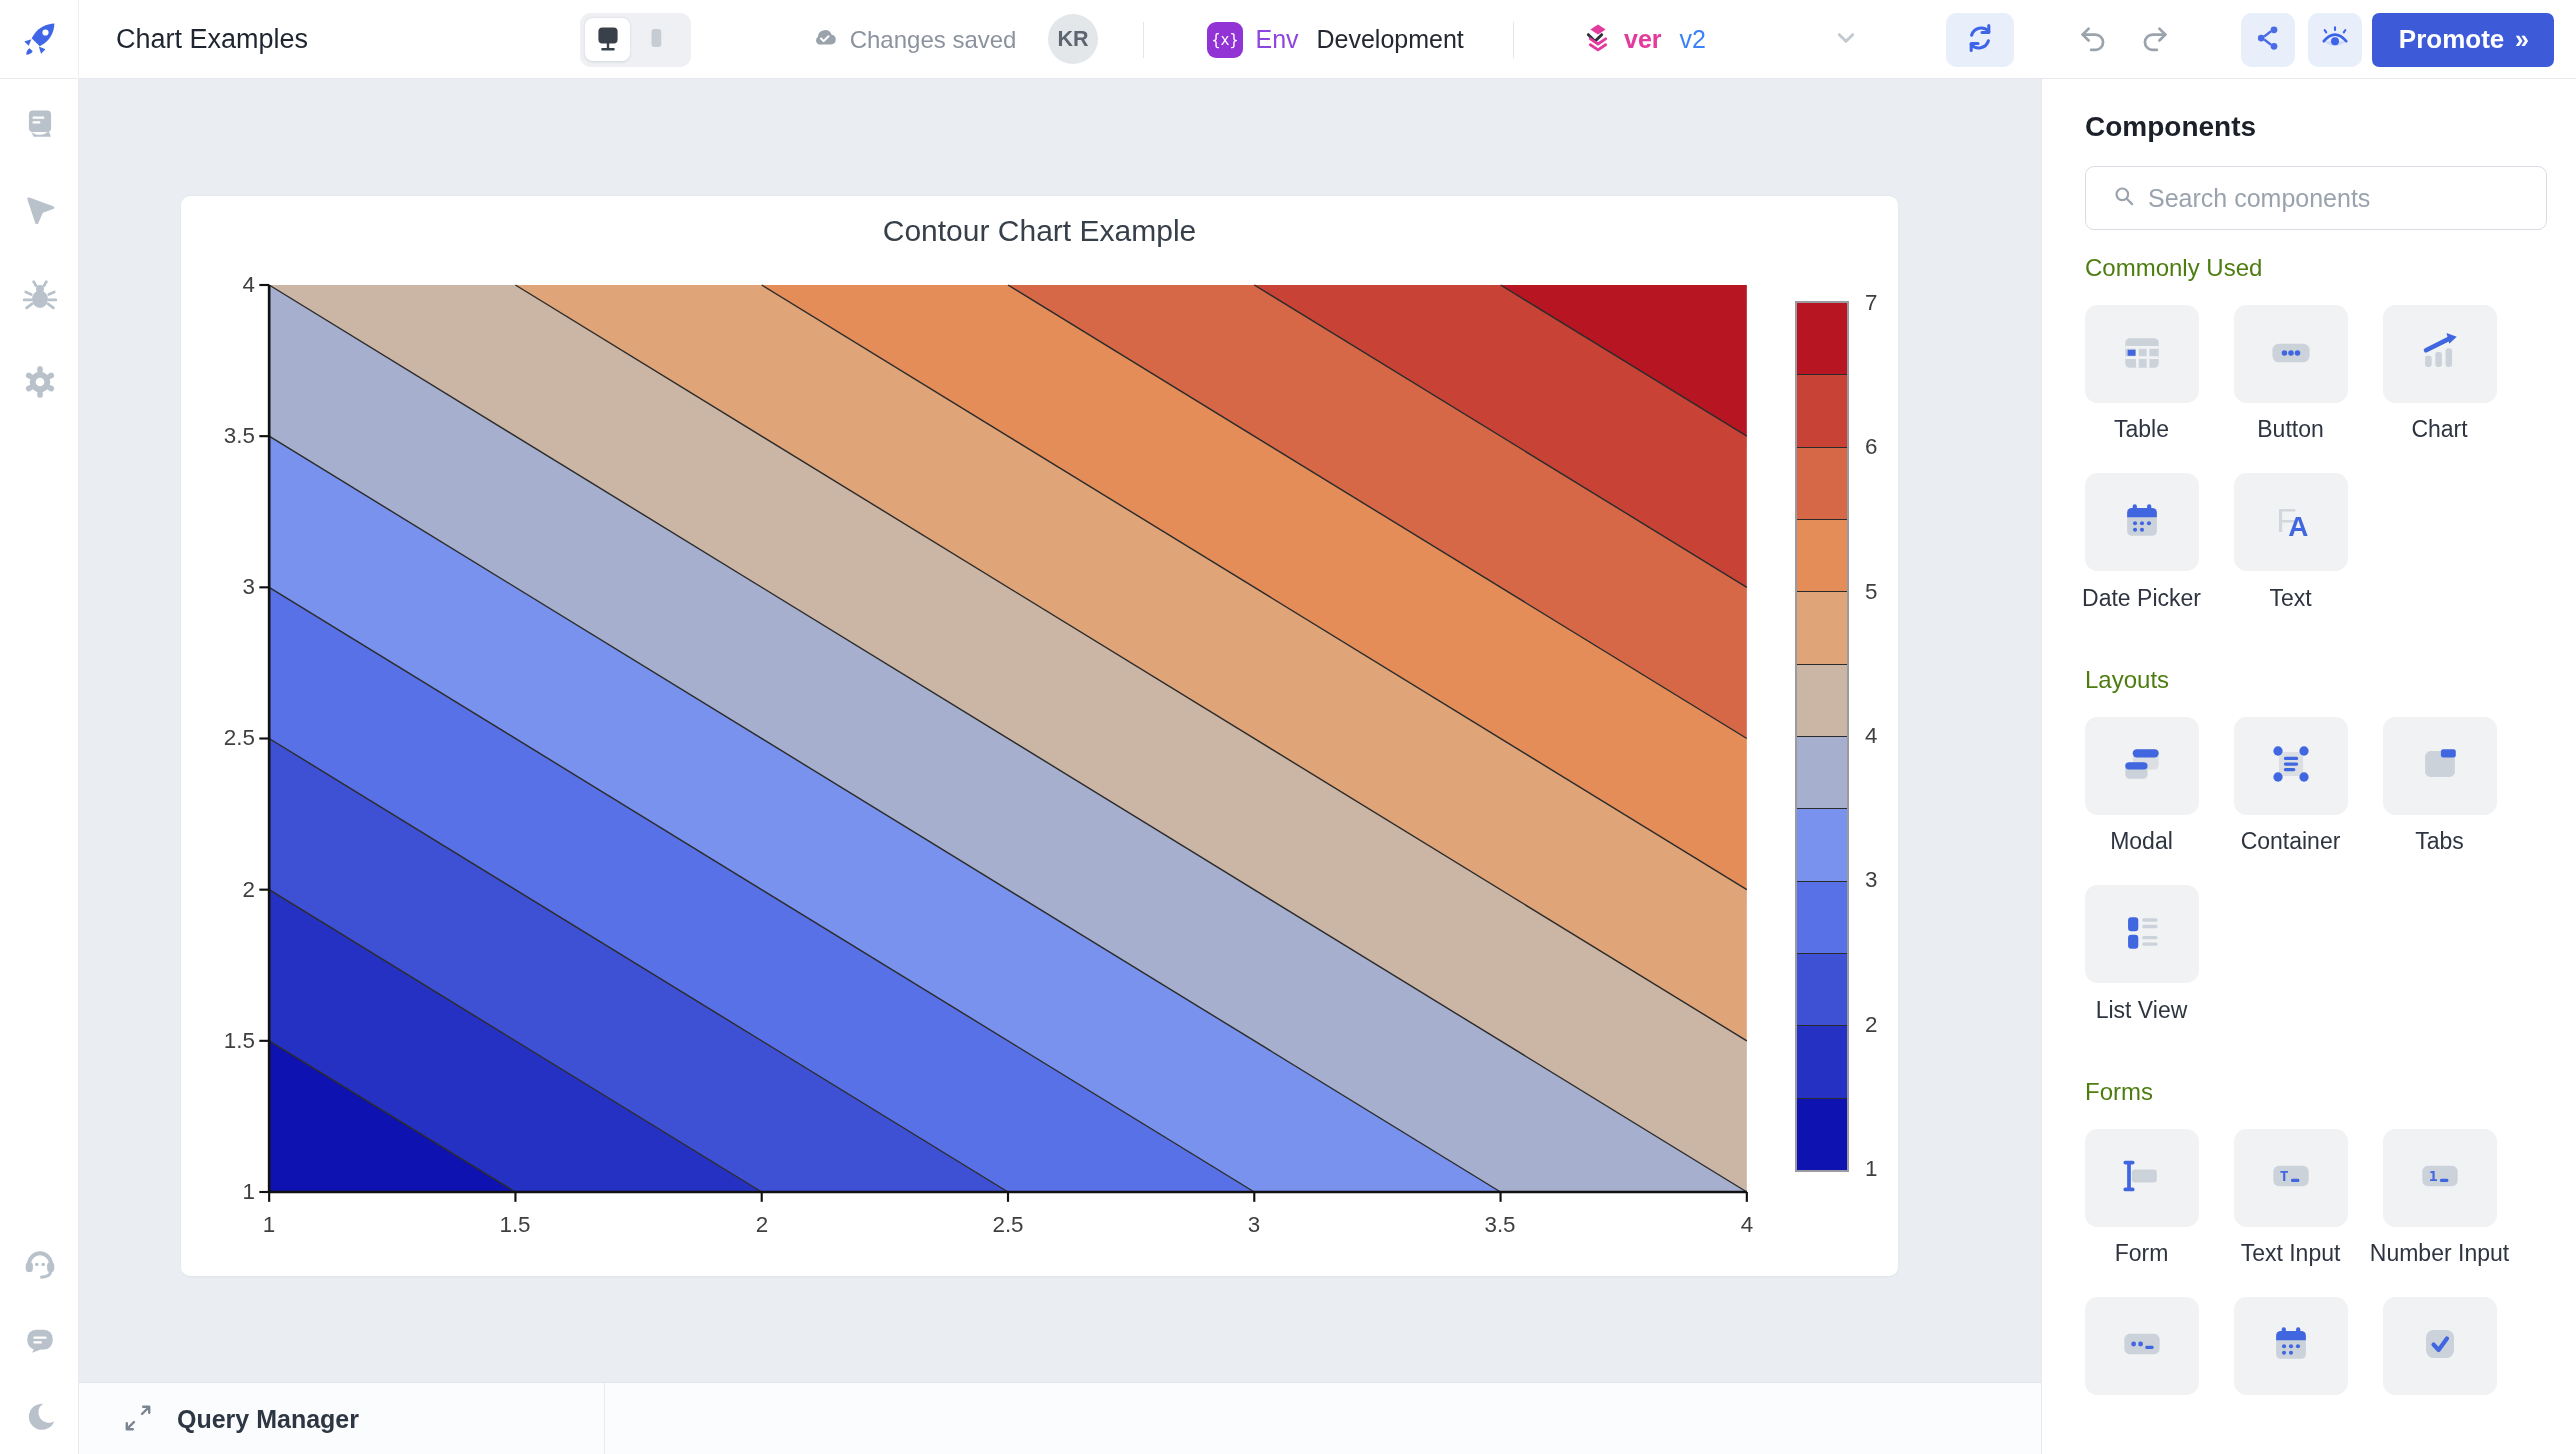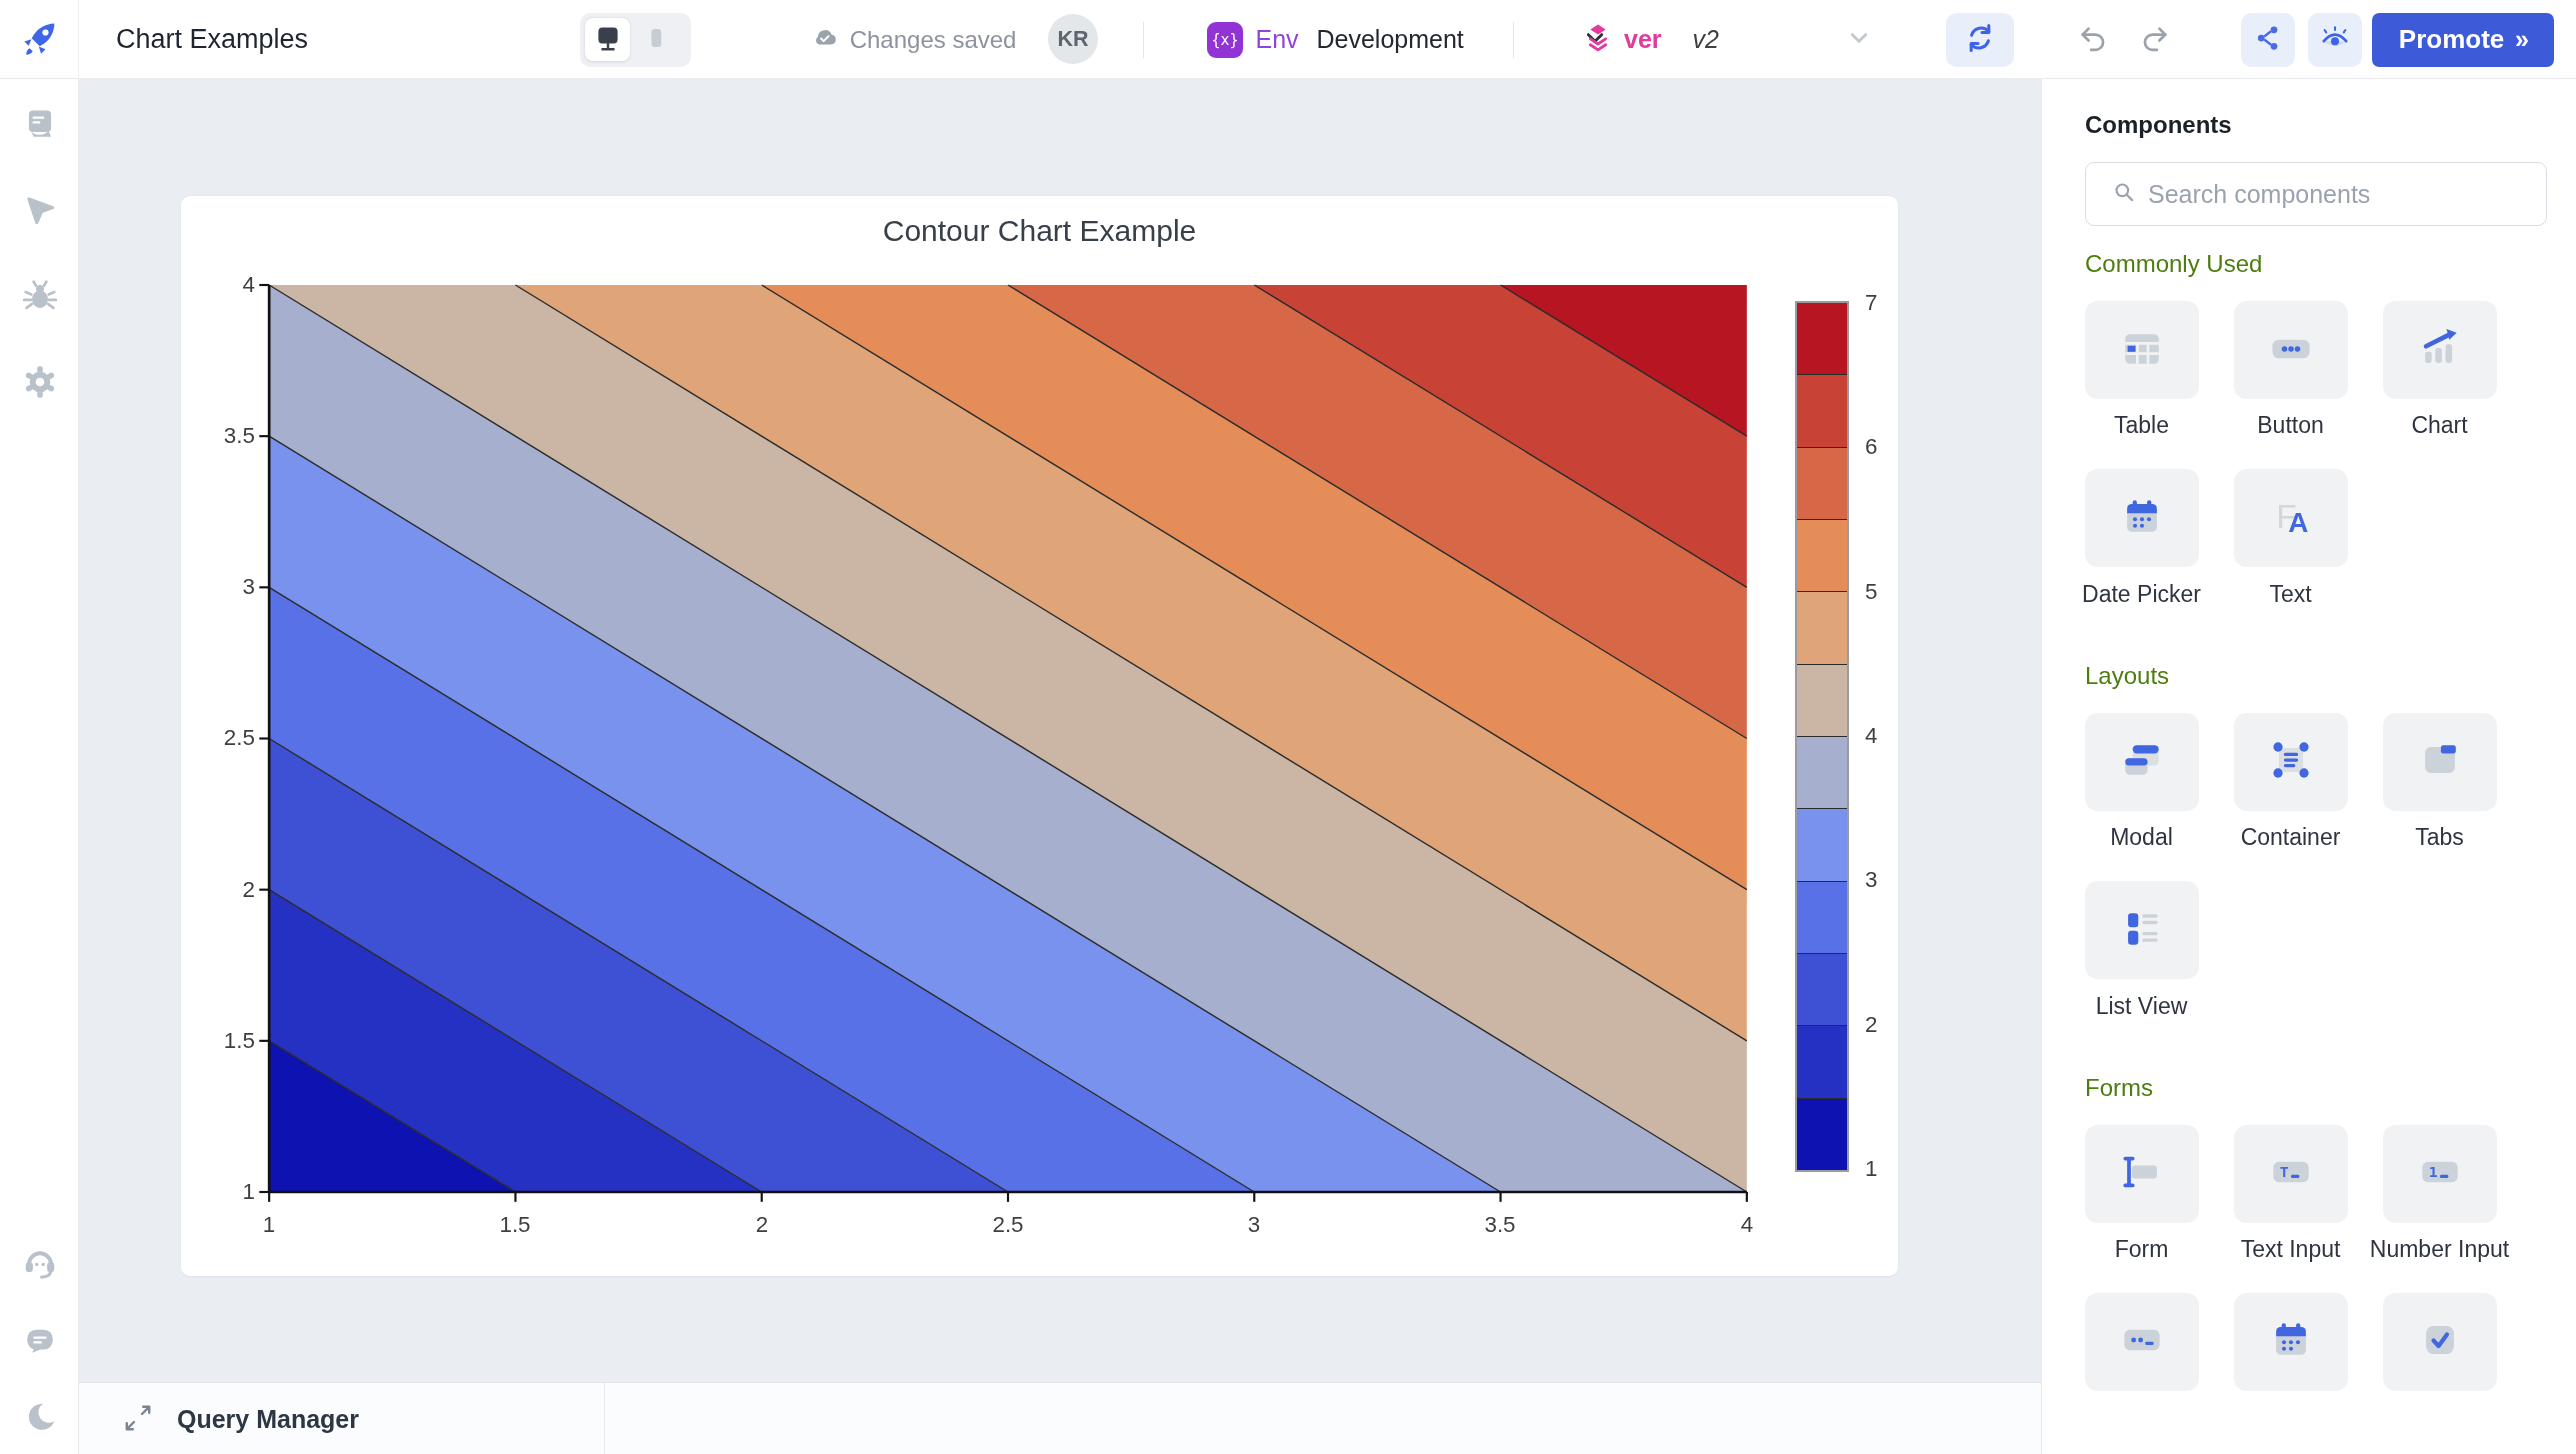--- a/index.html
+++ b/index.html
@@ -25,21 +25,21 @@
   .tb-divider { position:absolute; top:21.5px; width:0.9px; height:36px; background:#e3e6ea; }
   .env-group { position:absolute; left:1207px; top:0; height:79px; display:flex; align-items:center; gap:12.5px; }
   .env-badge { width:36px; height:36px; border-radius:9px; background:#9233d6; color:#fff;
                font-family:"DejaVu Sans Mono", monospace; font-size:15px; display:flex;
                align-items:center; justify-content:center; }
   .env-label { color:#8d45e0; font-size:25px; }
   .env-value { color:#23272f; font-size:25px; margin-left:5.4px; }
   .env-group .chev { margin-left:104px; }
   .ver-group { position:absolute; left:1581px; top:0; height:79px; display:flex; align-items:center; gap:9px; }
   .ver-label { color:#e23a9d; font-size:25px; font-weight:700; }
-  .ver-value { color:#404040; font-size:25px; margin-left:22px;font-style:italic; }
+  .ver-value { color:#3b82f6; font-size:25px; margin-left:9px; }
   .ver-group .chev { margin-left:116px; }
   .icon-btn { position:absolute; top:12.5px; width:68px; height:54px; border-radius:10.7px;
               background:#e9eefb; display:flex; align-items:center; justify-content:center; }
   .refresh-btn { left:1946px; }
   .sq-btn { position:absolute; top:12.5px; width:54px; height:54px; border-radius:10.7px; background:#e9eefb;
             display:flex; align-items:center; justify-content:center; }
   .share-btn { left:2241px; } .eye-btn { left:2308px; }
   .hist-btn { position:absolute; top:19.7px; width:39px; height:39px; display:flex; align-items:center; justify-content:center; }
   .undo-btn { left:2072px; } .redo-btn { left:2136px; }
   .promote-btn { position:absolute; left:2372px; top:12.5px; width:182px; height:54px; border-radius:7.2px;
@@ -75,21 +75,21 @@
   
   .bottombar { position:absolute; left:79px; bottom:0; width:1962px; height:72px; background:#fbfcfd;
                border-top:0.9px solid #e2e5e9; z-index:10; }
   .qm-section { position:absolute; left:0; top:0; width:526px; height:72px; border-right:0.9px solid #e7e9ed;
                 display:flex; align-items:center; gap:23px; padding-left:43px;text-align:right; }
   .qm-label { font-size:25px; font-weight:600; color:#2d3643; }
 
   
   .rightpanel { position:absolute; right:0; top:79px; width:535px; height:1376px; background:#fff;
                 border-left:0.9px solid #e7e9ed; padding:32px 30px 0 43px; overflow:hidden; z-index:15; }
-  .panel-title { font-size:24px; font-weight:700; color:#1b2029; }
+  .panel-title { font-size:28px; font-weight:700; color:#1b2029; }
   .search-box { margin-top:23px; width:462px; height:64px; border:1.8px solid #d9dde3; border-radius:9px;
                 display:flex; align-items:center; padding:0 24px; gap:9px; background:#fff; }
   .search-box input { border:none; outline:none; flex:1; font-size:25px; color:#2a2f38;
                       font-family:"Liberation Sans", sans-serif; background:transparent; }
   .search-box input::placeholder { color:#9aa3ad; }
   .section-label { margin-top:24px; font-size:24px; font-weight:400; color:#4d7c0f; }
   .cards { margin-top:23px; margin-left:-18px; display:grid; grid-template-columns:repeat(3,149px); }
   .comp { width:149px; display:flex; flex-direction:column; align-items:center; margin-bottom:30px; }
   .comp-card { width:114px; height:98px; background:#f1f2f4; border-radius:12.5px;
                display:flex; align-items:center; justify-content:center; }

